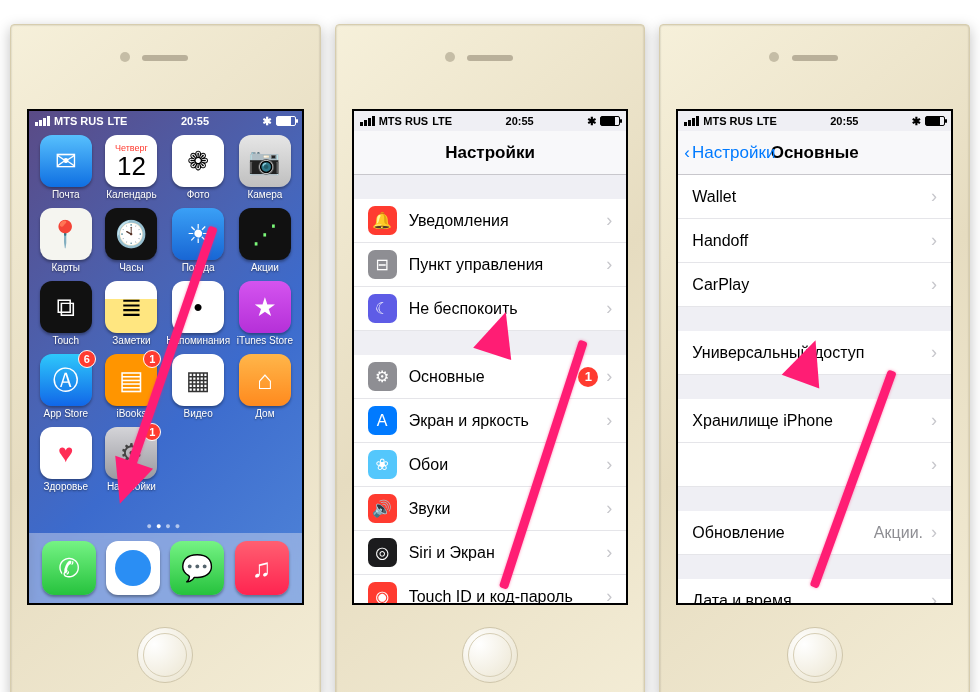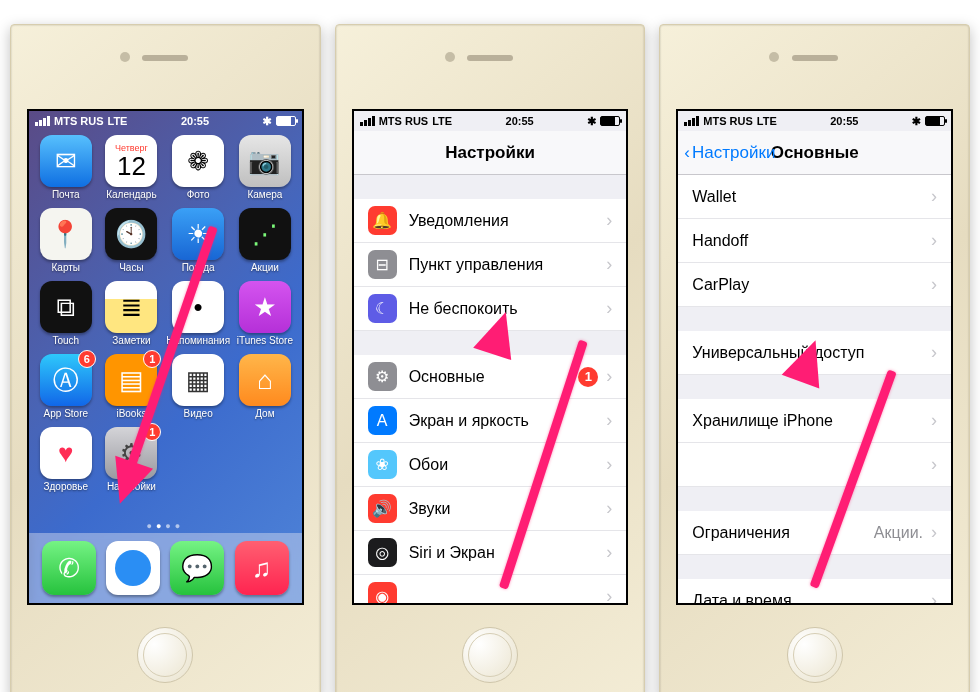--- a/index.html
+++ b/index.html
@@ -304,20 +304,21 @@
               <span>Звуки</span>
               <span class="chev">›</span>
             </div>
             <div class="row">
               <span class="rowicon ri-siri">◎</span>
               <span>Siri и Экран</span>
               <span class="chev">›</span>
             </div>
             <div class="row">
               <span class="rowicon ri-touchid">◉</span>
+              <span>Touch ID и код-пароль</span>
               <span class="chev">›</span>
             </div>
           </div>
     </div>
 
     <div class="arrow" style="inset:0">
       <div class="arrow-line" style="width:9px;height:260px;left:225px;top:230px;transform:rotate(18deg);transform-origin:top"></div>
       <div class="arrow-head" style="left:125px;top:200px;border-right:20px solid transparent;border-bottom:44px solid #ff1d74;transform:rotate(18deg);border-left:20px solid transparent;"></div>
     </div>
   </div>
@@ -382,21 +383,21 @@
               <span>Хранилище iPhone</span>
               <span class="chev">›</span>
             </div>
             <div class="row">
               <span class="chev">›</span>
             </div>
           </div>
       <div class="sep"></div>
       <div class="list" id="gg4">
             <div class="row">
-              <span>Ограничения</span>
+              <span>Обновление</span>
               <span class="trail">
                 <span>Акции.</span>
                 <span class="chev">›</span>
               </span>
             </div>
           </div>
       <div class="sep"></div>
       <div class="list" id="gg5">
             <div class="row">
               <span>Дата и время</span>

